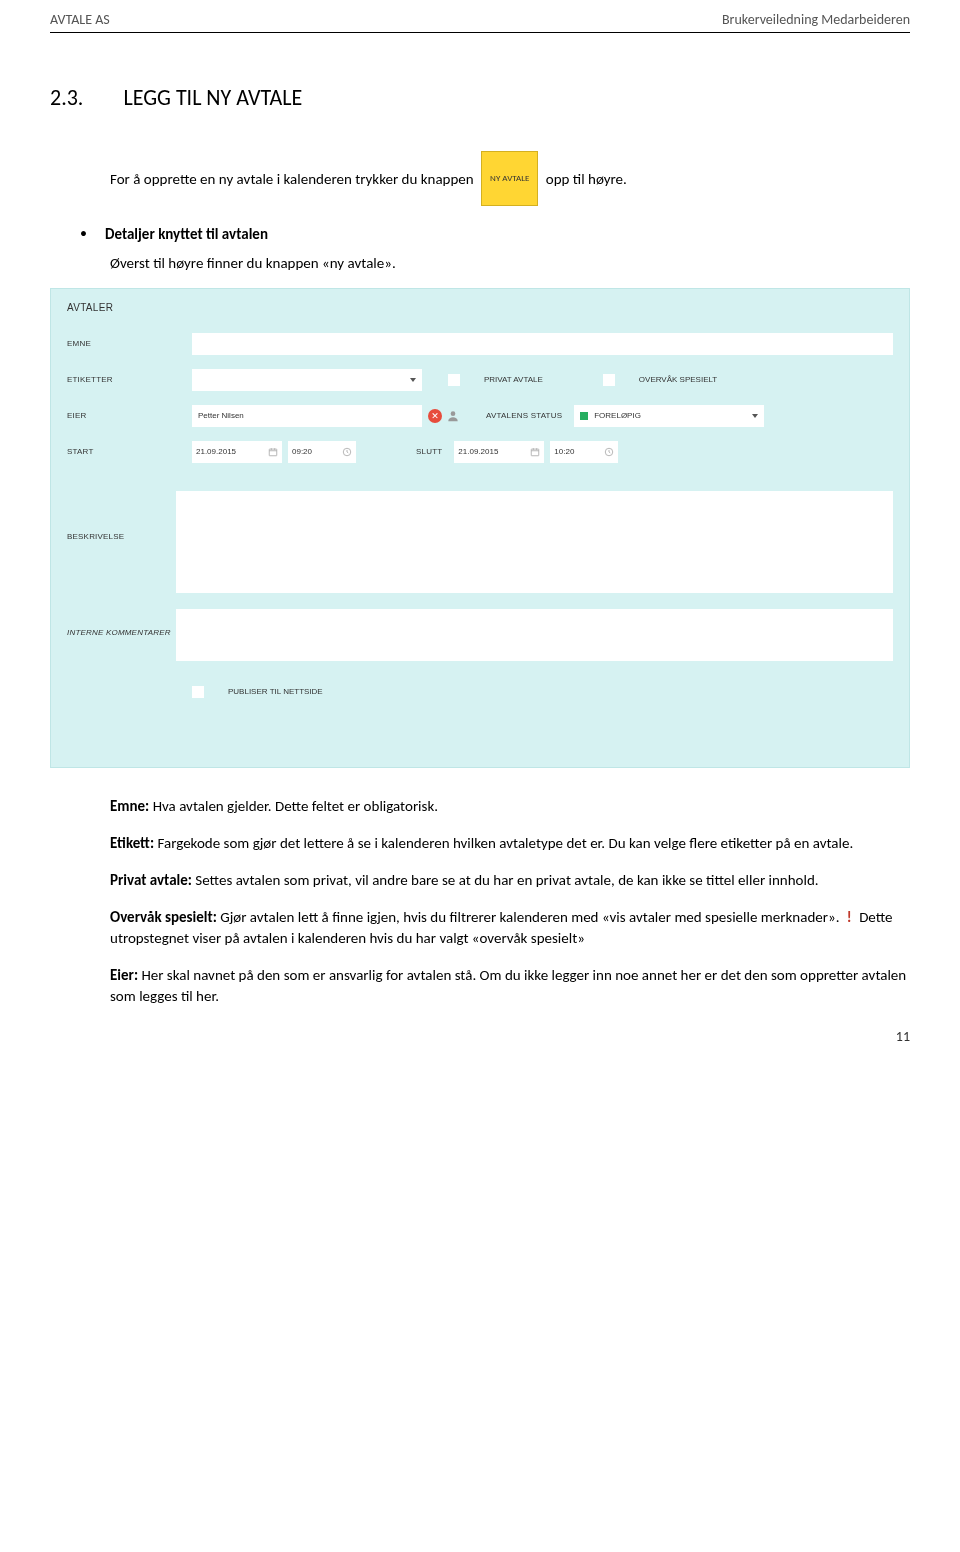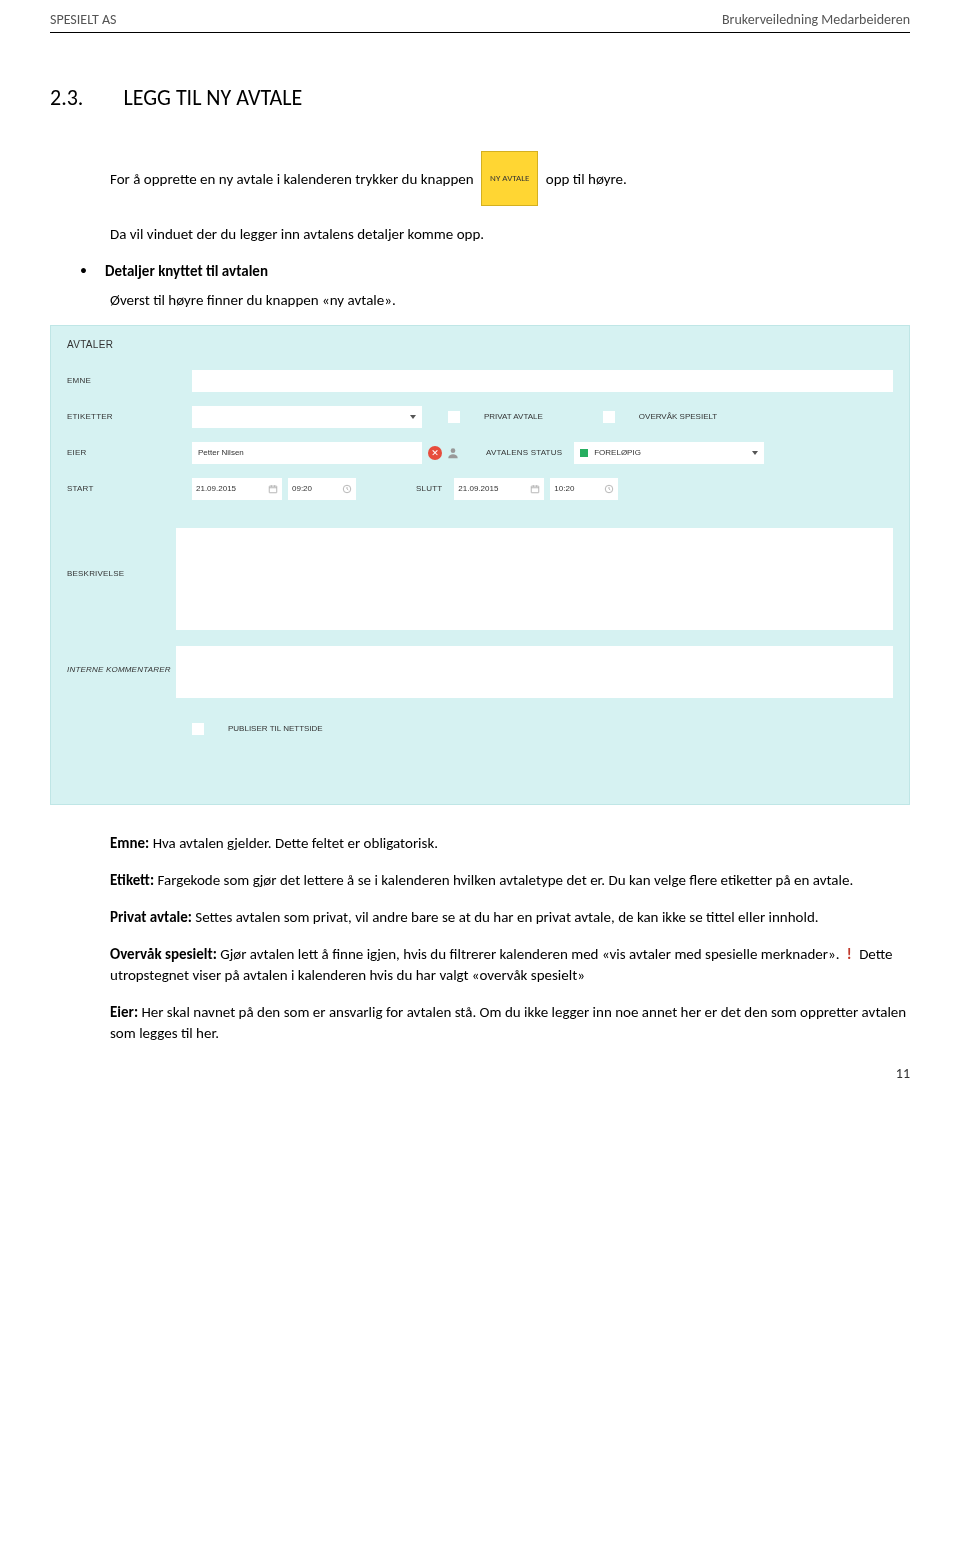--- a/index.html
+++ b/index.html
@@ -130,37 +130,36 @@
   .row-gap { gap: 14px; }
   .desc-block p { margin-bottom: 16px; margin-left: 60px; }
   .exclaim-red { color: #c0392b; font-weight: 700; padding: 0 4px; }
   .page-num { text-align: right; font-size: 14px; color: #333; margin-top: 20px; }
   b { font-weight: 700; }
 </style>
 </head>
 <body>
 
 <div class="page-header">
-  <span>SPESIELT AS</span>
+  <span>AVTALE AS</span>
   <span>Brukerveiledning Medarbeideren</span>
 </div>
 <hr class="page-header-rule">
 
 <div class="section-heading">
   <span>2.3.</span>
   <span>LEGG TIL NY AVTALE</span>
 </div>
 
 <div class="body-text" style="margin-left:60px;">
   <p>
     <span>For å opprette en ny avtale i kalenderen trykker du knappen</span>
     <span class="ny-avtale-btn">NY AVTALE</span>
     <span>opp til høyre.</span>
   </p>
-  <p>Da vil vinduet der du legger inn avtalens detaljer komme opp.</p>
 </div>
 
 <div class="bullet-line">
   <span class="dot">•</span>
   <span class="bold">Detaljer knyttet til avtalen</span>
 </div>
 <p class="indent-under-bullet">Øverst til høyre finner du knappen «ny avtale».</p>
 
 <div class="screenshot-app">
   <div class="app-title">AVTALER</div>

